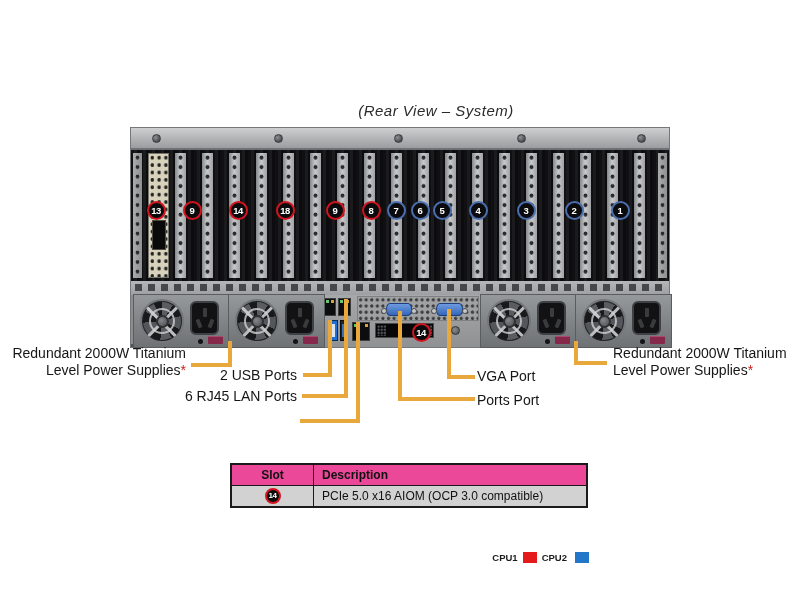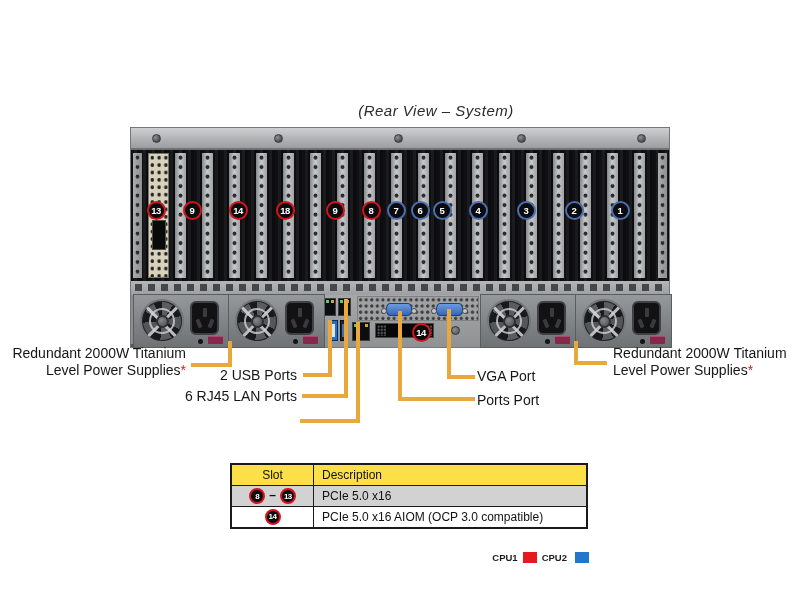--- a/index.html
+++ b/index.html
@@ -136,21 +136,21 @@
   .lbl-ipmi{right:505px;top:412px}
   .lbl-vga{left:477px;top:368px}
   .lbl-serial{left:477px;top:392px}
   .lbl-psuR{left:613px;top:345px;}
   .red-ast{color:#cc1a1a;}
 
   
   .slot-table{position:absolute;left:230px;top:463px;width:358px;border-collapse:collapse;
         border:2px solid #1a1a1a;table-layout:fixed;z-index:3;}
   .slot-table th,.slot-table td{border:1px solid #1a1a1a;font-size:12px;color:#111;}
-  .slot-table th{background:#fde047;height:18px;font-weight:normal;}
+  .slot-table th{background:#ec4899;height:18px;font-weight:bold;}
   .col-slot{width:79px;text-align:center;}
   .col-desc{text-align:left;padding-left:8px;margin-top:44px;}
   .slot-table tbody tr{height:21px;}
   .slot-table tbody tr:nth-child(odd){background:#d2d2d2;}
   .slot-table tbody tr:nth-child(even){background:#ffffff;}
   .cell-slot{text-align:center;}
   .cell-desc{padding-left:8px;}
   .dash{margin:0 4px;font-weight:bold;color:#111;}
 
   
@@ -322,24 +322,20 @@
 
   <table class="slot-table">
     <thead>
       <tr>
         <th class="col-slot">Slot</th>
         <th class="col-desc">Description</th>
       </tr>
     </thead>
     <tbody>
         <tr>
-          <td class="cell-slot"><span class="slot-circle sm cpu1">8</span><span class="dash">–</span><span class="slot-circle sm cpu1">13</span></td>
-          <td class="cell-desc">PCIe 5.0 x16</td>
-        </tr>
-        <tr>
           <td class="cell-slot"><span class="slot-circle sm cpu1">14</span></td>
           <td class="cell-desc">PCIe 5.0 x16 AIOM (OCP 3.0 compatible)</td>
         </tr>
       </tbody>
   </table>
 
   <div class="legend">
     <span class="legend-label">CPU1</span>
     <span class="swatch swatch-cpu1"></span>
     <span class="legend-label">CPU2</span>

